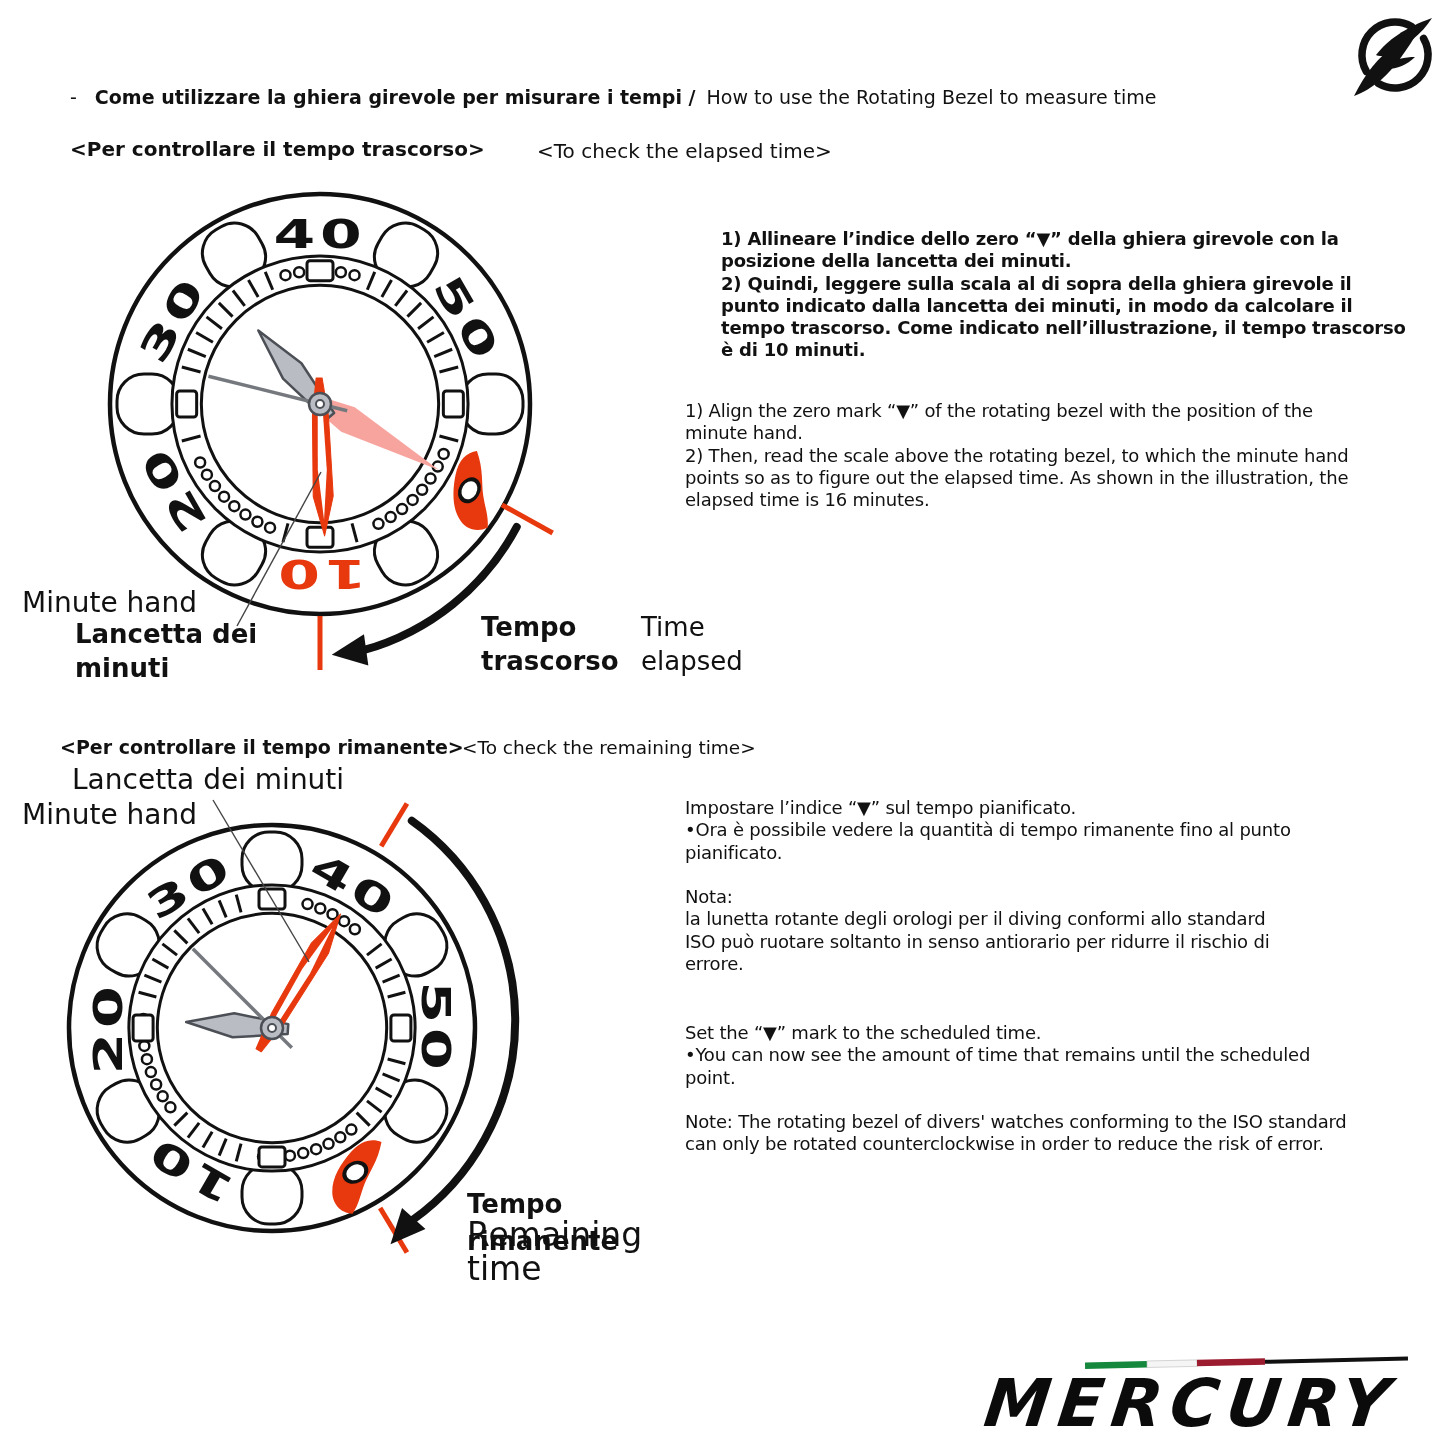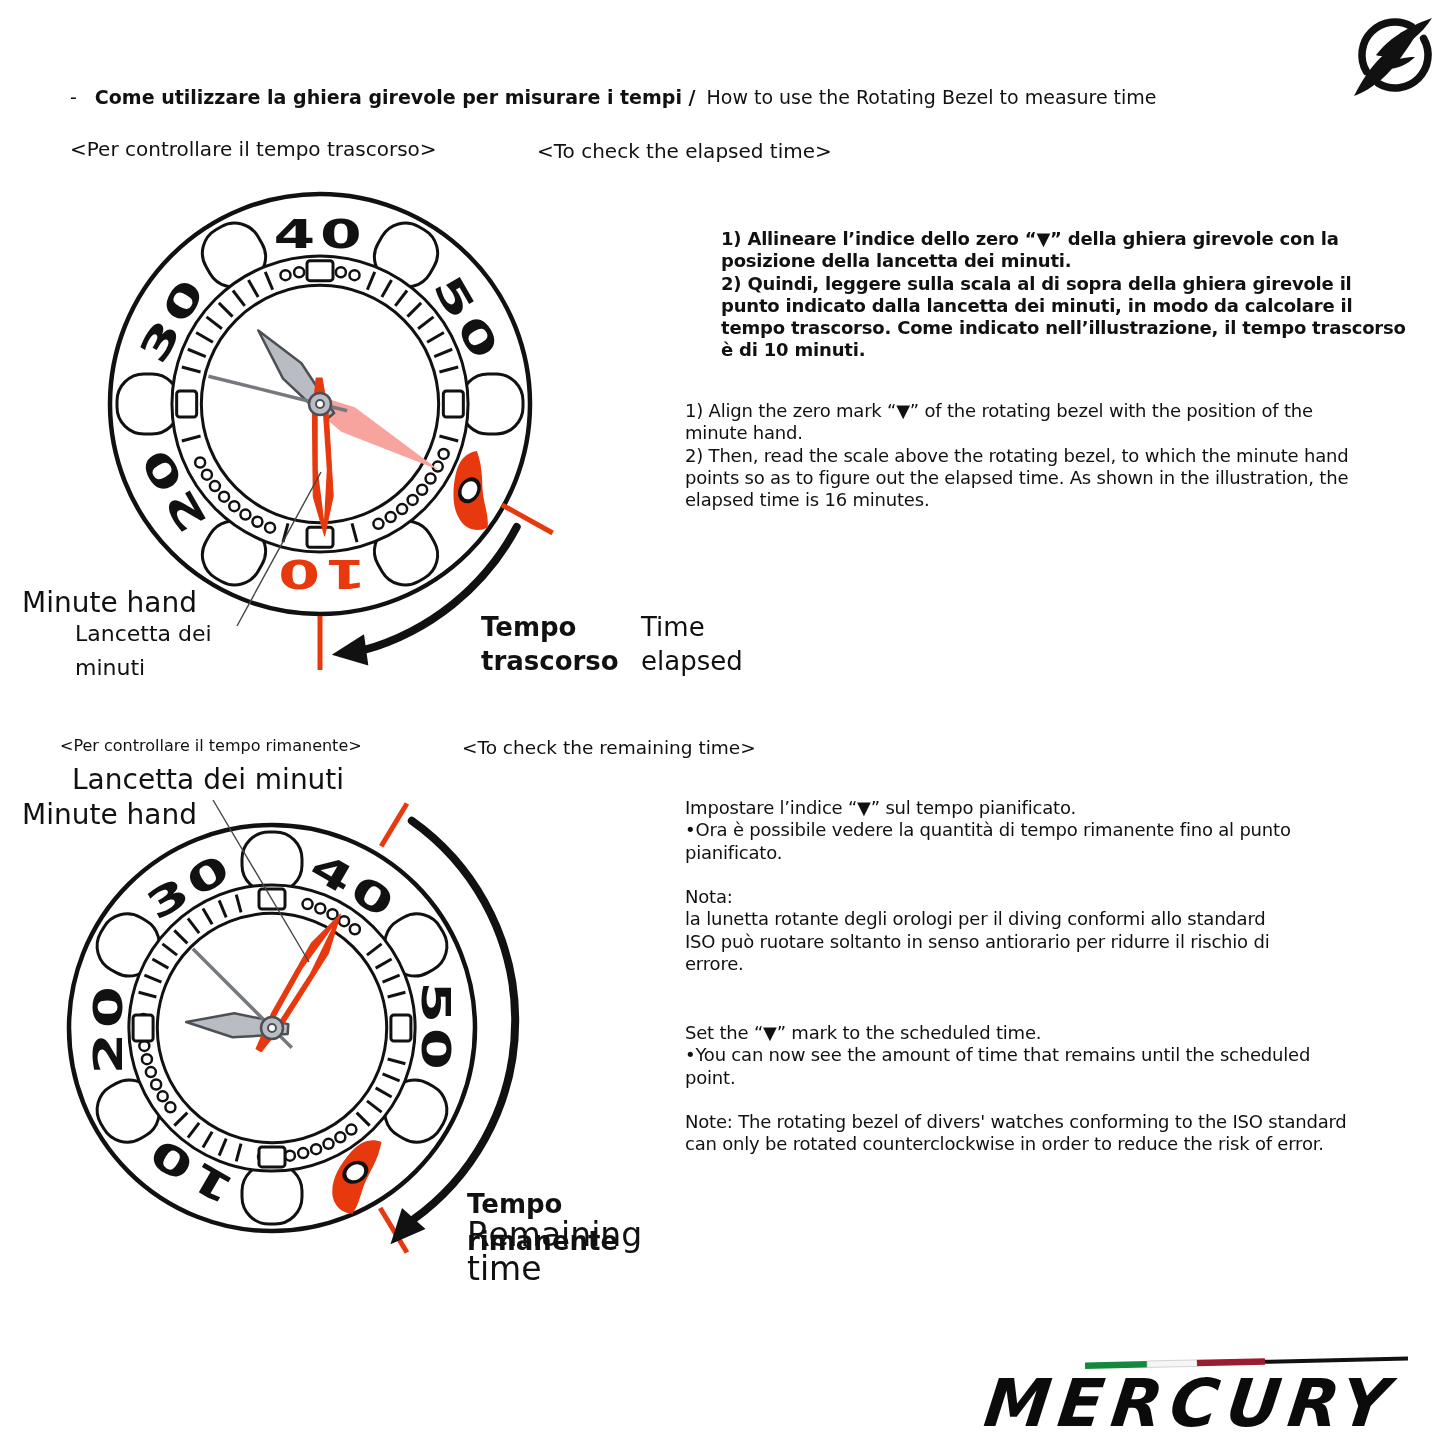--- a/index.html
+++ b/index.html
@@ -3,32 +3,32 @@
 <meta charset="utf-8">
 <style>
   html,body{margin:0;padding:0;background:#fff}
   body{width:1445px;height:1445px;position:relative;overflow:hidden;
        font-family:"DejaVu Sans","Liberation Sans",sans-serif;color:#111}
   .abs{position:absolute}
   .pre{white-space:pre-line}
   #title{left:70px;top:86px;font-size:19px;width:1340px}
   #title .it{margin-left:18px;font-weight:bold}
   #title .en{margin-left:11px}
-  #h1-it{left:70px;top:137px;font-size:20px;font-weight:normal}
+  #h1-it{left:70px;top:137px;font-size:20px;font-weight:bold}
   #h1-en{left:537px;top:139px;font-size:20px}
-  #h2-it{left:60px;top:736px;font-size:16px;font-weight:normal}
+  #h2-it{left:60px;top:736px;font-size:19px;font-weight:bold}
   #h2-en{left:462px;top:737px;font-size:18.5px}
   .para{width:745px;font-size:18px;line-height:22.3px;letter-spacing:-0.2px}
   #p1-it{left:721px;top:228px;font-weight:bold}
   #p1-en{left:685px;top:400px}
   #p2-it{left:685px;top:797px;font-weight:normal}
   #p2-en{left:685px;top:1022px}
   .lbl{line-height:34px}
   #lbl-minute1{left:22px;top:586px;font-size:28px}
-  #lbl-lancetta1{left:75px;top:617px;font-size:22px;font-weight:normal}
+  #lbl-lancetta1{left:75px;top:617px;font-size:26px;font-weight:bold}
   #lbl-tempo1{left:481px;top:610px;font-size:26px;font-weight:bold}
   #lbl-time1{left:641px;top:610px;font-size:26px}
   #lbl-lancetta2{left:72px;top:763px;font-size:28px}
   #lbl-minute2{left:22px;top:798px;font-size:28px}
   #lbl-tempo2{left:467px;top:1186px;font-size:26px;font-weight:bold;line-height:37px}
   #lbl-remaining2{left:467px;top:1218px;font-size:33px;line-height:34px}
   #fig{left:0;top:0;z-index:1}
   .txt{z-index:2}
   #flogo{left:1348px;top:8px}
   #mercury{left:935px;top:1338px}

